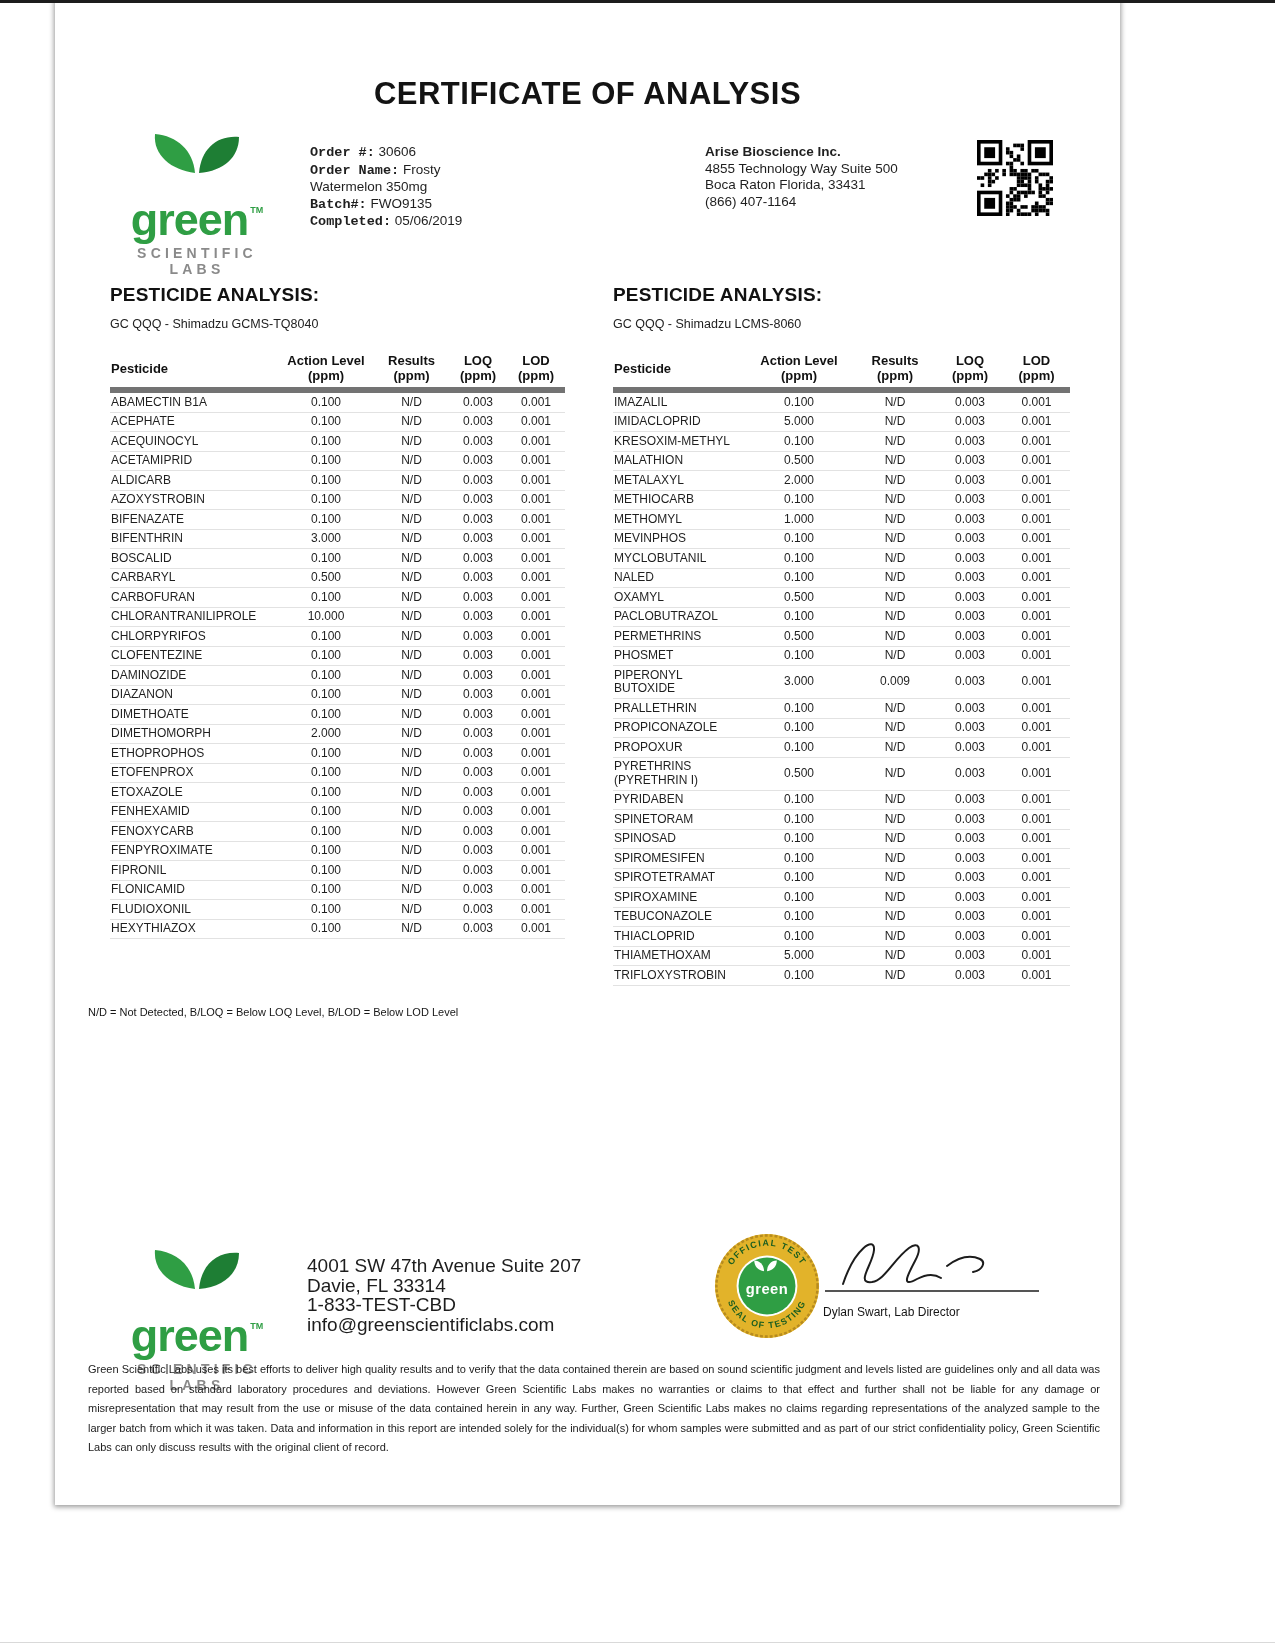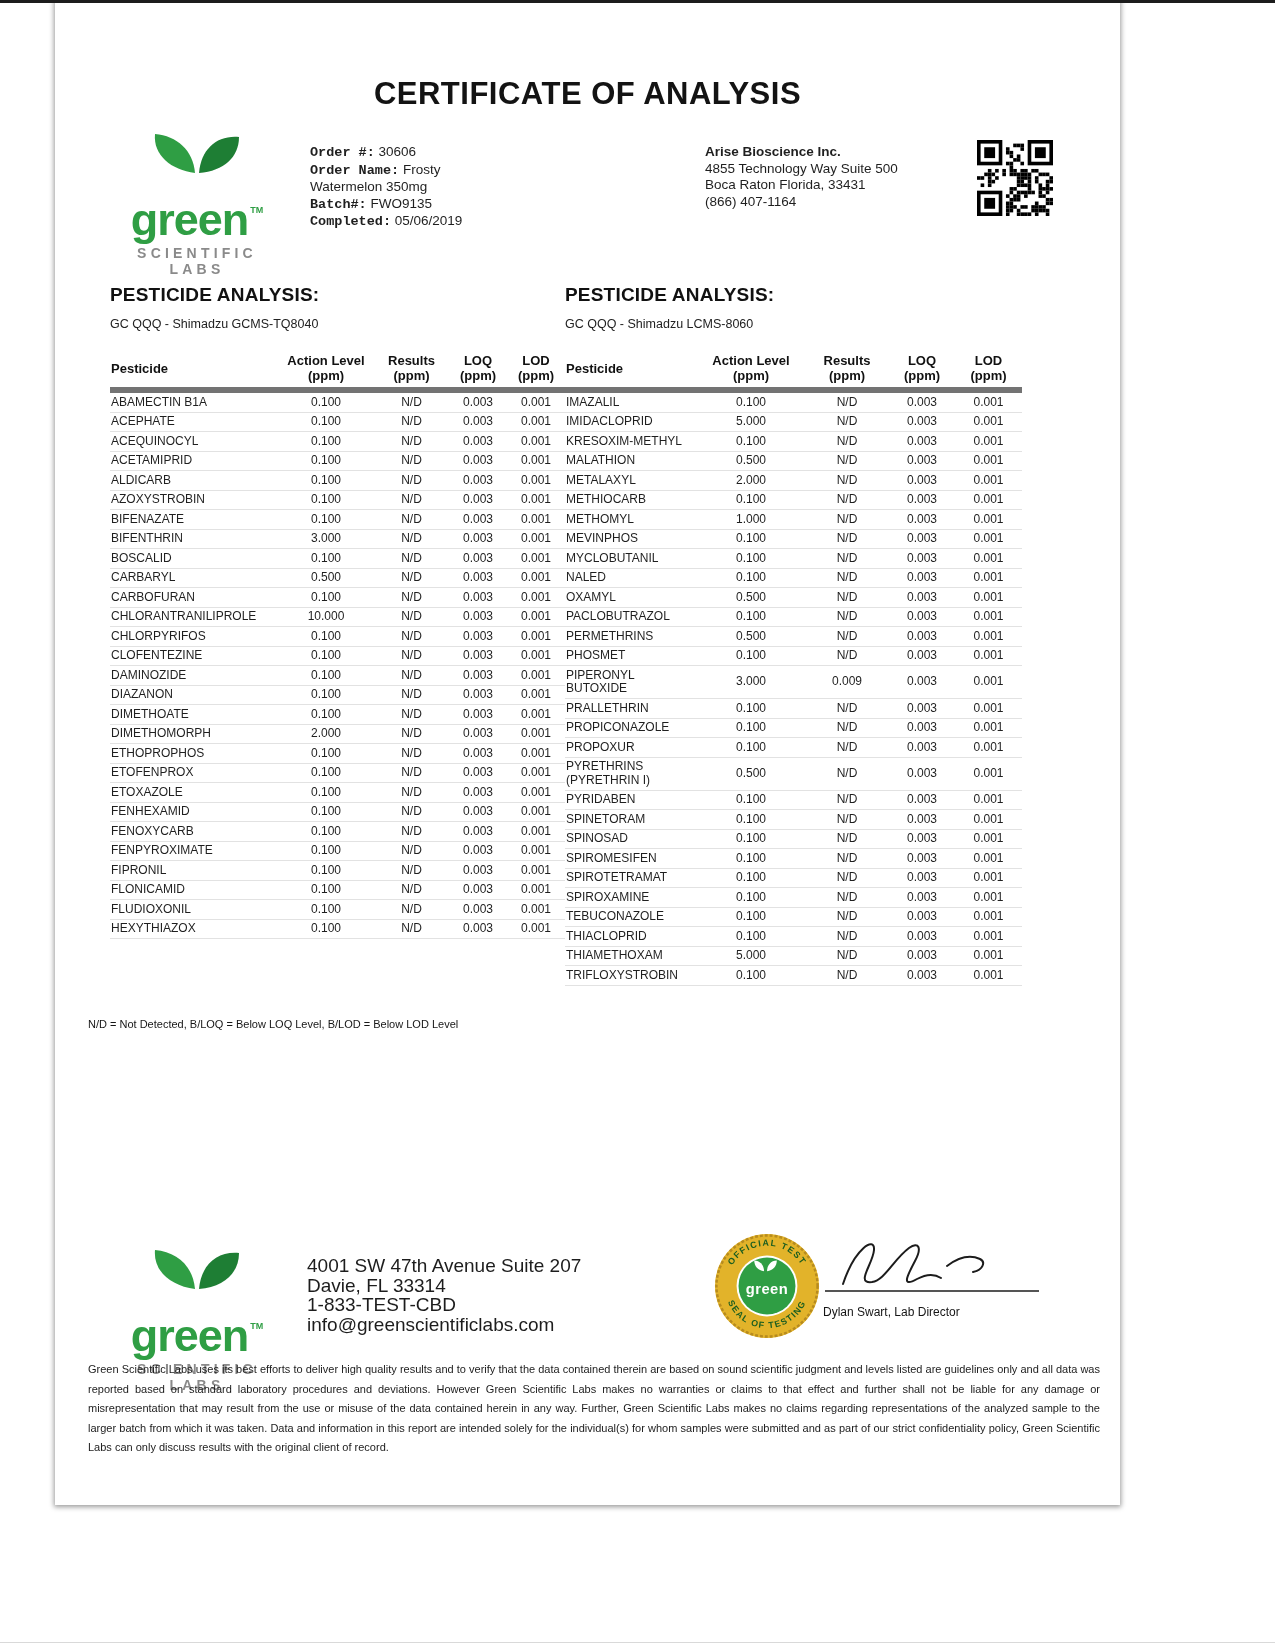--- a/index.html
+++ b/index.html
@@ -34,21 +34,21 @@
   .logo-word{font-size:45px;font-weight:bold;color:var(--brand-green);letter-spacing:-1px;line-height:48px;margin-top:24px;}
   .logo-word .tm{font-size:9px;vertical-align:22px;letter-spacing:0;margin-left:2px;}
   .logo-tag{margin-top:1px;font-size:14px;letter-spacing:4.2px;color:#8a8a8a;font-weight:bold;}
   .hdr-logo{position:absolute;left:52px;top:-14px;}
   .order-info{position:absolute;left:255px;top:2px;width:172px;font-size:13.5px;line-height:16.5px;}
   .order-info .lbl{font-weight:bold;font-family:Liberation Mono, monospace;}
   .client-info{position:absolute;left:650px;top:2px;width:262px;font-size:13.5px;line-height:16.5px;}
   .client-info .b{font-weight:bold;}
   .qr{position:absolute;left:922px;top:-2px;width:76px;height:76px;}
   
-  .panels{display:flex;padding-left:55px;margin-top:24px;}
+  .panels{display:flex;gap:48px;padding-left:55px;margin-top:24px;}
   .panel-left{width:455px;}
   .panel-right{width:457px;}
   .panel h2{font-size:19px;font-weight:bold;color:#111;letter-spacing:.2px;}
   .method{margin-top:11px;font-size:12.5px;color:#222;}
   table{border-collapse:collapse;width:100%;table-layout:fixed;margin-top:20px;}
   thead th{
     font-size:13px;font-weight:bold;text-align:center;vertical-align:bottom;
     padding:2px 0 4px;border-bottom:6px solid #737373;line-height:15px;color:#111;
   }
   thead th:first-child{text-align:left;vertical-align:middle;padding-left:1px;}
@@ -56,21 +56,21 @@
     font-size:12px;padding:2.5px 0;border-bottom:1px solid #e2e2e2;line-height:13.5px;
     vertical-align:middle;color:#1f1f1f;
   }
   td.num{text-align:center;}
   td.name{text-align:left;padding-left:1px;padding-right:2px;word-wrap:break-word;}
   .t-left col.c1{width:168px}.t-left col.c2{width:96px}.t-left col.c3{width:75px}
   .t-left col.c4{width:58px}.t-left col.c5{width:58px}
   .t-right col.c1{width:132px}.t-right col.c2{width:108px}.t-right col.c3{width:84px}
   .t-right col.c4{width:66px}.t-right col.c5{width:67px}
   
-  .footnote{margin-top:32px;padding-left:33px;font-size:11px;color:#161616;}
+  .footnote{margin-top:20px;padding-left:33px;font-size:11px;color:#161616;}
   
   .footer-row{position:absolute;left:0;top:1238px;width:100%;height:112px;}
   .ftr-logo{position:absolute;left:52px;top:6px;}
   .contact{position:absolute;left:252px;top:18px;font-size:19px;line-height:19.5px;color:#1d1d1d;}
   .seal-wrap{position:absolute;left:658px;top:-6px;width:108px;height:108px;}
   .seal-outer{fill:var(--seal-gold);}
   .seal-scallop{stroke:var(--seal-gold-dark);stroke-width:2.5;stroke-dasharray:3 2;fill:none;}
   .seal-inner-ring{fill:#ffffff;}
   .seal-center{fill:var(--brand-green);}
   .seal-arc-text{font-size:9px;font-weight:bold;fill:var(--seal-text);letter-spacing:1.4px;}

